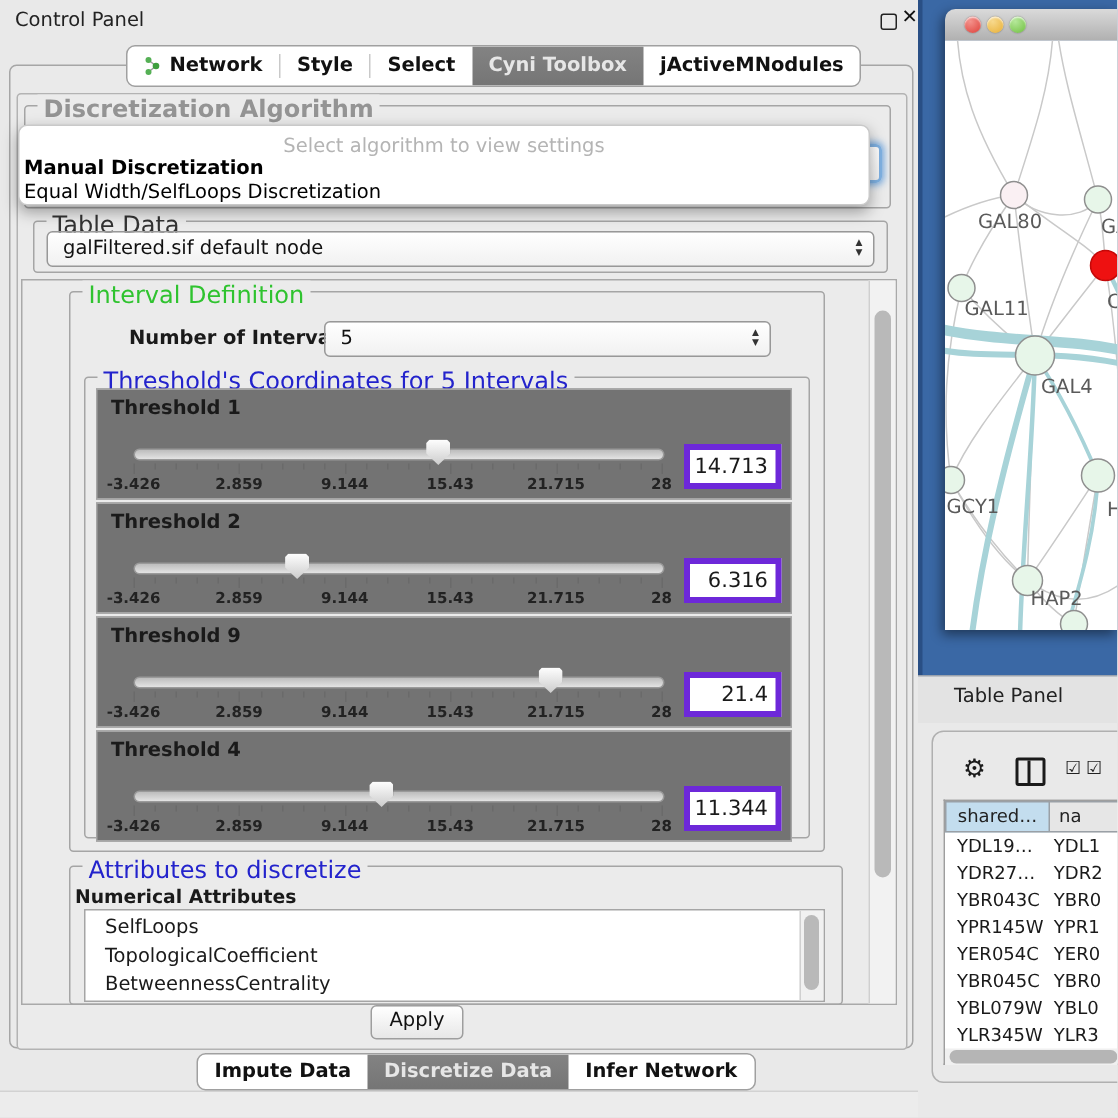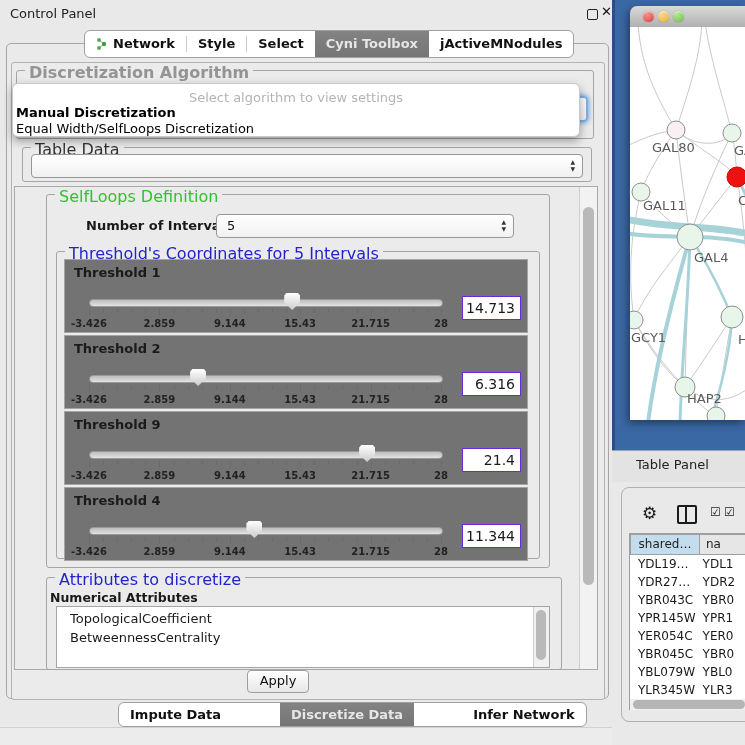--- a/index.html
+++ b/index.html
@@ -15,21 +15,21 @@
 
   .outer-panel{left:6px;top:43px;width:601px;height:654px;border:1px solid #a6a6a6;border-radius:5px;background:#eaeaea;}
   .inner-panel{left:11px;top:62px;width:592px;height:636px;border:1px solid #b3b3b3;border-radius:3px;background:#ebebeb;}
 
   
   .tabbar{height:26px;background:#fff;border:1px solid #a0a0a0;border-radius:6px;display:flex;overflow:hidden;z-index:5;}
   .tabbar .tab{line-height:26px;padding:0 11px;font-size:13px;font-weight:600;color:#111;white-space:nowrap;display:flex;align-items:center;gap:5px;}
   .tabbar .tab.dark{background:linear-gradient(#838383,#757575);color:#e6e6e6;}
   .tabbar .sep{width:1px;background:#c9c9c9;margin:5px 0;}
   .toptabs{left:84px;top:30px;}
-  .bottomtabs{left:118px;top:702px;height:23px;gap:48px;}
+  .bottomtabs{left:131px;top:702px;height:23px;}
   .bottomtabs .tab{line-height:23px;}
 
   
   .group{border:1px solid #a5a5a5;border-radius:3px;}
   .group-label{position:absolute;top:-8px;left:8px;background:#ebebeb;padding:0 4px;font-size:16px;white-space:nowrap;text-align:center;}
   .lab-gray{color:#949494;font-weight:600;}
   .lab-green{color:#2fc32f;}
   .lab-blue{color:#2323cc;}
 
   
@@ -51,21 +51,21 @@
 
   
   .t-box{position:relative;width:462px;height:72px;border:1px solid #a5a5a5;background:#737373;margin-bottom:2px;}
   .t-label{position:absolute;left:9px;top:5px;font-size:13px;font-weight:bold;}
   .t-track{position:absolute;left:24px;top:39px;width:352px;height:6px;border:1px solid #9a9a9a;border-radius:4px;background:linear-gradient(#bdbdbd,#e3e3e3);}
   .t-thumb{position:absolute;top:33px;width:16px;height:17px;background:linear-gradient(#fefefe,#cccccc);clip-path:polygon(0% 14%,14% 0%,86% 0%,100% 14%,100% 55%,50% 100%,0% 55%);filter:drop-shadow(0 0 1px #777);}
   .tick{position:absolute;width:1px;background:#6a6a6a;}
   .tick.minor{top:49px;height:4px;}
   .tick.major{top:49px;height:7px;}
   .tick-label{position:absolute;top:58px;transform:translateX(-50%);font-size:10px;font-weight:600;color:#222;white-space:nowrap;}
-  .t-value{position:absolute;right:6px;top:36px;width:52px;height:22px;background:#fff;border:1px solid #6d28d9;font-size:14px;line-height:22px;text-align:right;padding-right:5px;}
+  .t-value{position:absolute;right:6px;top:36px;width:52px;height:22px;background:#fff;border:4px solid #6d28d9;font-size:14px;line-height:22px;text-align:right;padding-right:5px;}
 
   
   .attr-list{left:56px;top:606px;width:492px;height:60px;background:#fff;border:1px solid #a5a5a5;overflow:hidden;}
   .list-inner{position:absolute;left:0;top:2px;right:16px;}
   .list-item{font-size:13px;line-height:19px;padding-left:13px;white-space:nowrap;}
   .list-scroll{position:absolute;right:0;top:0;bottom:0;width:15px;background:#f1f1f1;border-left:1px solid #d0d0d0;}
   .list-scroll .thumb{position:absolute;left:2px;top:3px;width:10px;height:50px;border-radius:5px;background:#b9b9b9;}
 
   .apply-btn{left:247px;top:670px;width:60px;height:21px;background:linear-gradient(#ffffff,#e7e7e7);border:1px solid #9e9e9e;border-radius:4px;font-size:13px;text-align:center;line-height:20px;color:#111;}
 
@@ -156,32 +156,33 @@
 
   <div class="abs popup">
     <div class="ph">Select algorithm to view settings</div>
     <div class="op1">Manual Discretization</div>
     <div class="op2">Equal Width/SelfLoops Discretization</div>
   </div>
 
   <div class="abs group" style="left:22px;top:147px;width:568px;height:33px;">
     <span class="group-label" style="color:#333;">Table Data</span>
     <div class="combo" style="left:8px;top:6px;width:550px;height:22px;">
+      <span class="ctext">galFiltered.sif default node</span>
       <span class="stepper">▲<br>▼</span>
     </div>
   </div>
 
   <div class="abs viewport">
     <div class="vscroll">
       <div class="thumb" style="top:20px;height:378px;"></div>
     </div>
   </div>
 
   <div class="abs group" style="left:46px;top:194px;width:502px;height:372px;">
-    <span class="group-label lab-green">SelfLoops Definition</span>
+    <span class="group-label lab-green">Interval Definition</span>
   </div>
   <div class="abs" style="left:86px;top:218px;font-size:13px;font-weight:bold;">Number of Intervals</div>
   <div class="abs combo" style="left:216px;top:214px;width:296px;height:22px;">
     <span class="ctext">5</span>
     <span class="stepper">▲<br>▼</span>
   </div>
 
   <div class="abs group" style="left:56px;top:251px;width:482px;height:306px;">
     <span class="group-label lab-blue">Threshold's Coordinates for 5 Intervals</span>
     <div style="position:absolute;left:7px;top:7px;">
@@ -339,20 +340,21 @@
         </div>
       </div>
   </div>
 
   <div class="abs group" style="left:46px;top:577px;width:514px;height:91px;">
     <span class="group-label lab-blue">Attributes to discretize</span>
   </div>
   <div class="abs" style="left:50px;top:590px;font-size:12.5px;font-weight:bold;">Numerical Attributes</div>
   <div class="abs attr-list">
     <div class="list-inner">
+        <div class="list-item">SelfLoops</div>
         <div class="list-item">TopologicalCoefficient</div>
         <div class="list-item">BetweennessCentrality</div>
       </div>
     <div class="list-scroll">
         <div class="thumb"></div>
       </div>
   </div>
 
   <div class="abs apply-btn">Apply</div>
 

